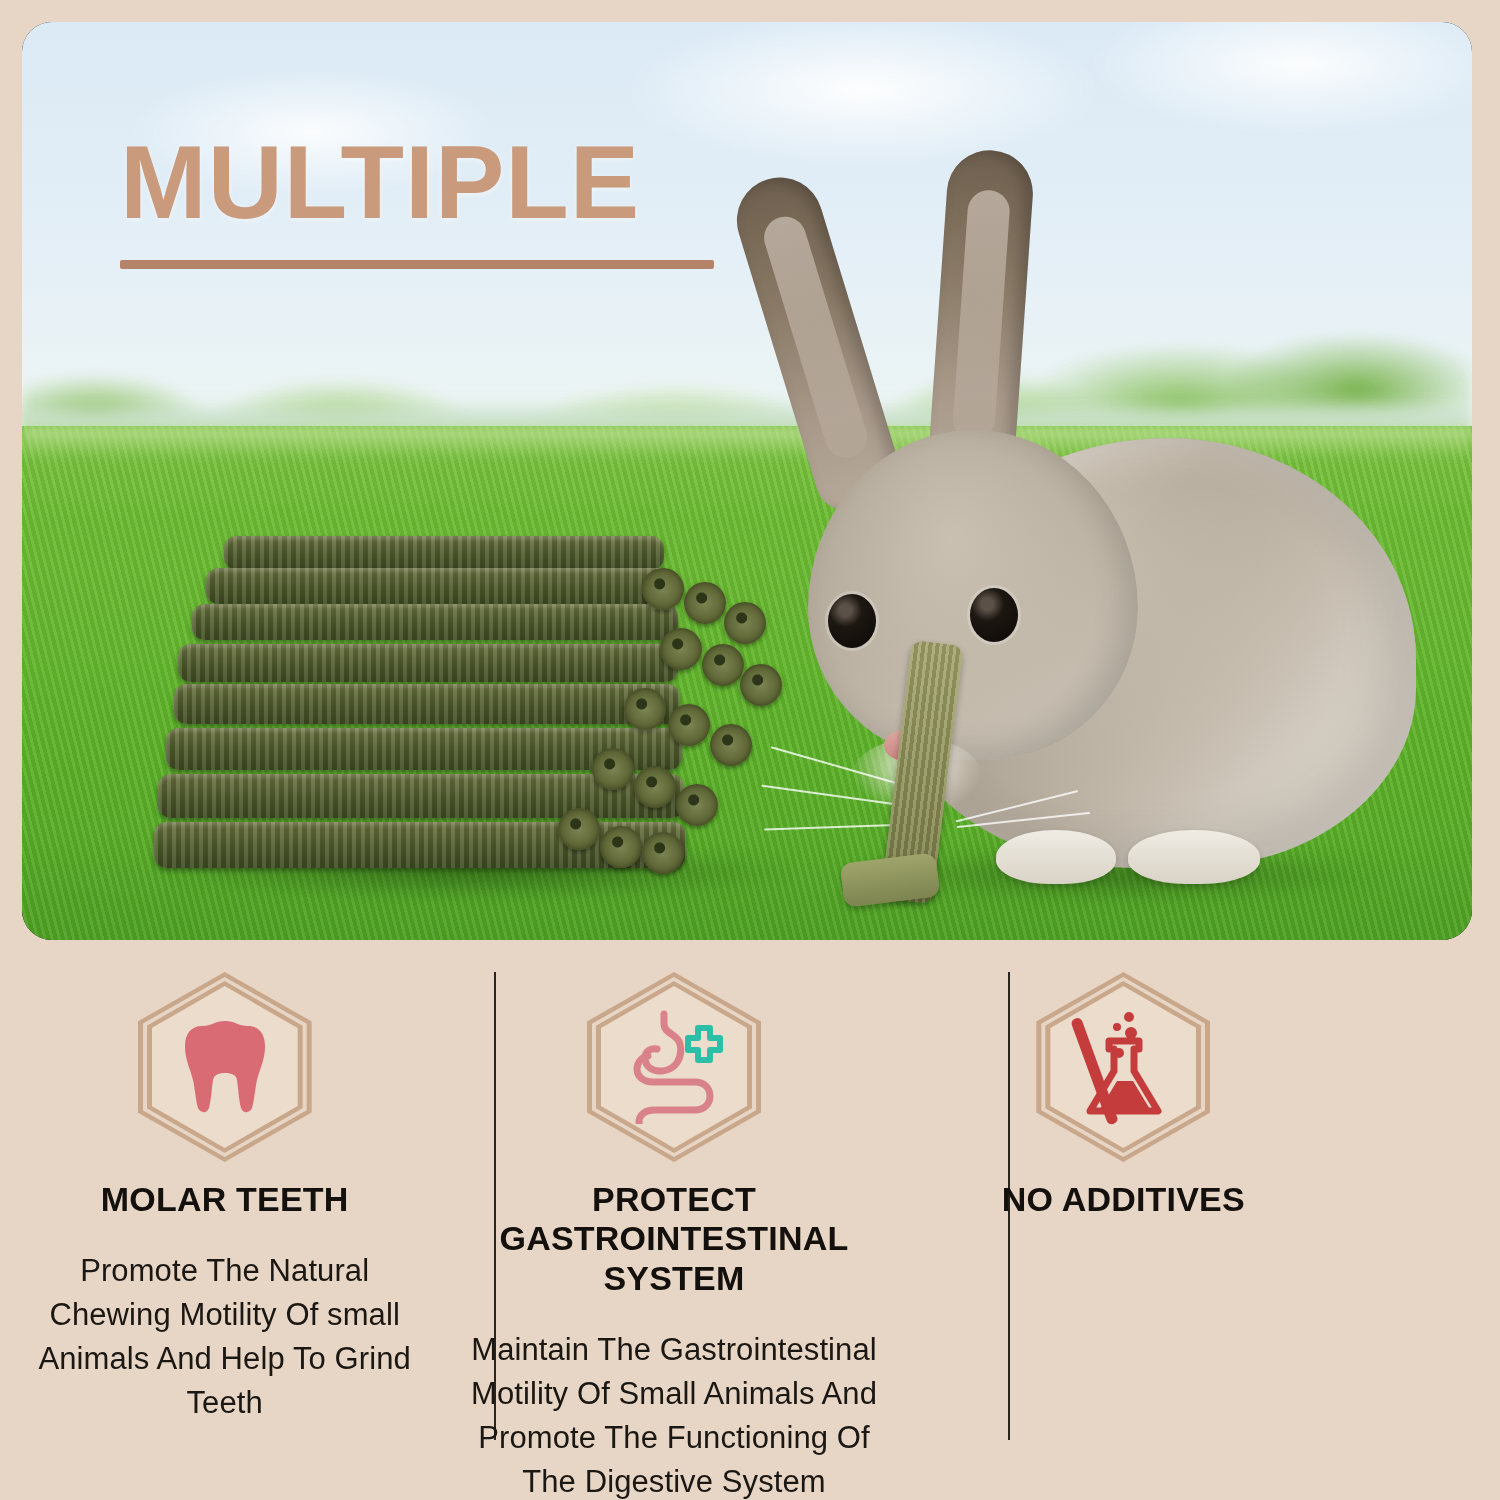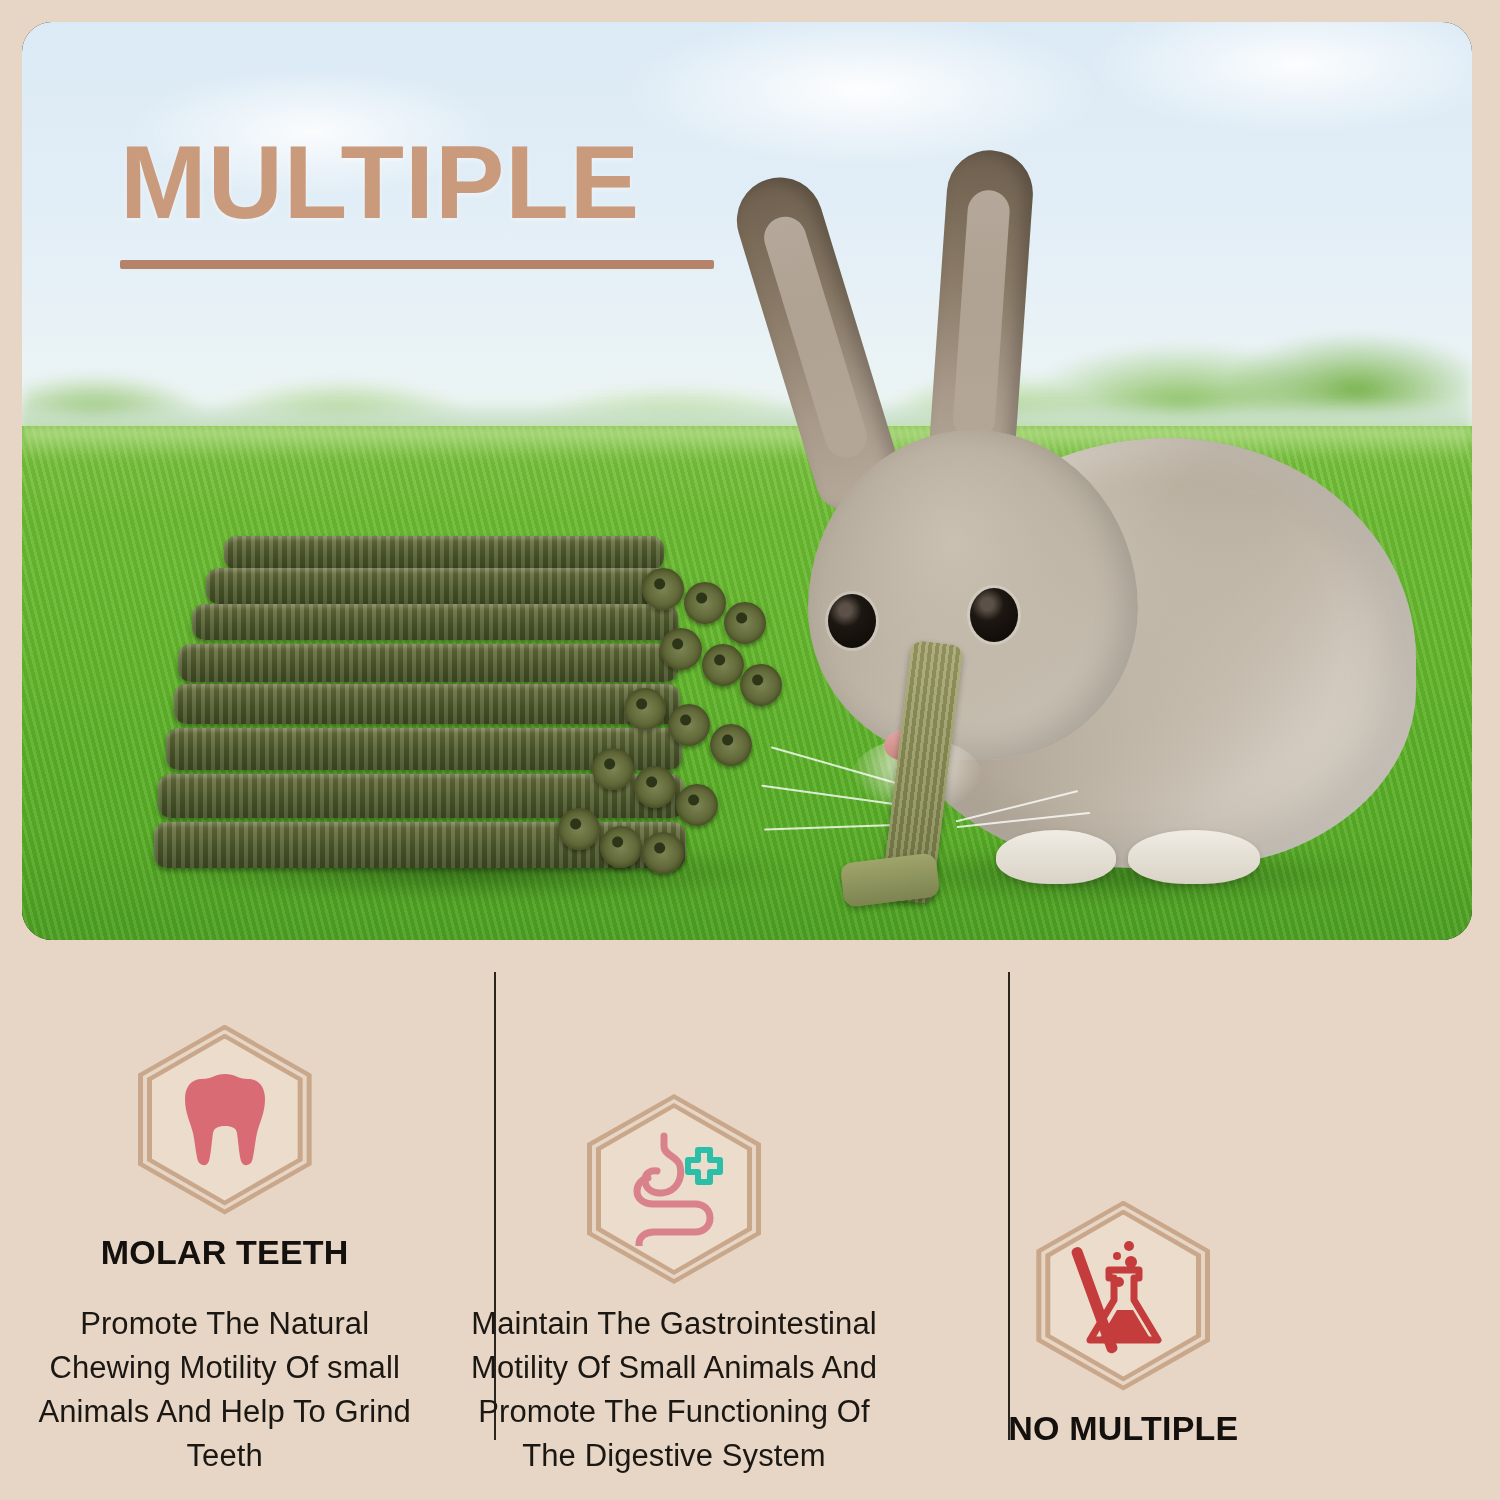--- a/index.html
+++ b/index.html
@@ -237,21 +237,20 @@
   }
 
   
   .features {
     position: absolute;
     left: 0;
     top: 958px;
     width: 1348px;
     height: 520px;
     display: flex;
-    align-items: flex-end;
   }
   .col {
     position: relative;
     flex: 1 1 0;
     padding: 14px 18px 0;
     text-align: center;
   }
   .divider {
     position: absolute;
     top: 14px;
@@ -404,20 +403,21 @@
           <g fill="none" stroke="#d9828b" stroke-width="7" stroke-linecap="round" stroke-linejoin="round">
             <path d="M46 4v10c0 10 14 10 16 20 3 13-4 26-18 27-10 1-17-5-17-13 0-7 6-10 12-9"></path>
             <path d="M30 46c-6 1-11 6-11 13 0 8 7 13 16 13h42c9 0 15 6 15 14s-6 14-15 14H36c-9 0-15 5-15 12s6 12 15 12h22"></path>
           </g>
           <g fill="none" stroke="#2bbfa8" stroke-width="6" stroke-linejoin="round">
             <path d="M80 18h12v10h10v12H92v10H80V40H70V28h10z"></path>
           </g>
         </svg>
       </div>
     </div>
+    <div class="feat-title">PROTECT GASTROINTESTINAL SYSTEM</div>
     <div class="feat-body">Maintain The Gastrointestinal Motility Of Small Animals And Promote The Functioning Of The Digestive System</div>
   </div>
 
   <div class="col">
     <div class="badge">
       <div class="hexline"></div>
       <div class="hexfill"></div>
       <div class="hexline inner"></div>
       <div class="hexfill in2"></div>
       <div class="glyph">
@@ -427,16 +427,16 @@
             <circle cx="46" cy="18" r="4"></circle>
             <circle cx="60" cy="24" r="6"></circle>
             <circle cx="48" cy="44" r="5"></circle>
           </g>
           <path d="M38 32h30v8h-5v22l24 40H19l24-40V40h-5z" fill="none" stroke="#c43c3c" stroke-width="7" stroke-linejoin="round"></path>
           <path d="M46 72h16l18 30H28z" fill="#c43c3c"></path>
           <rect x="18" y="6" width="11" height="112" rx="5" transform="rotate(-20 24 62)" fill="#c43c3c"></rect>
         </svg>
       </div>
     </div>
-    <div class="feat-title">NO MULTIPLE</div>
+    <div class="feat-title">NO ADDITIVES</div>
   </div>
 
 </div>
 
 </body></html>

